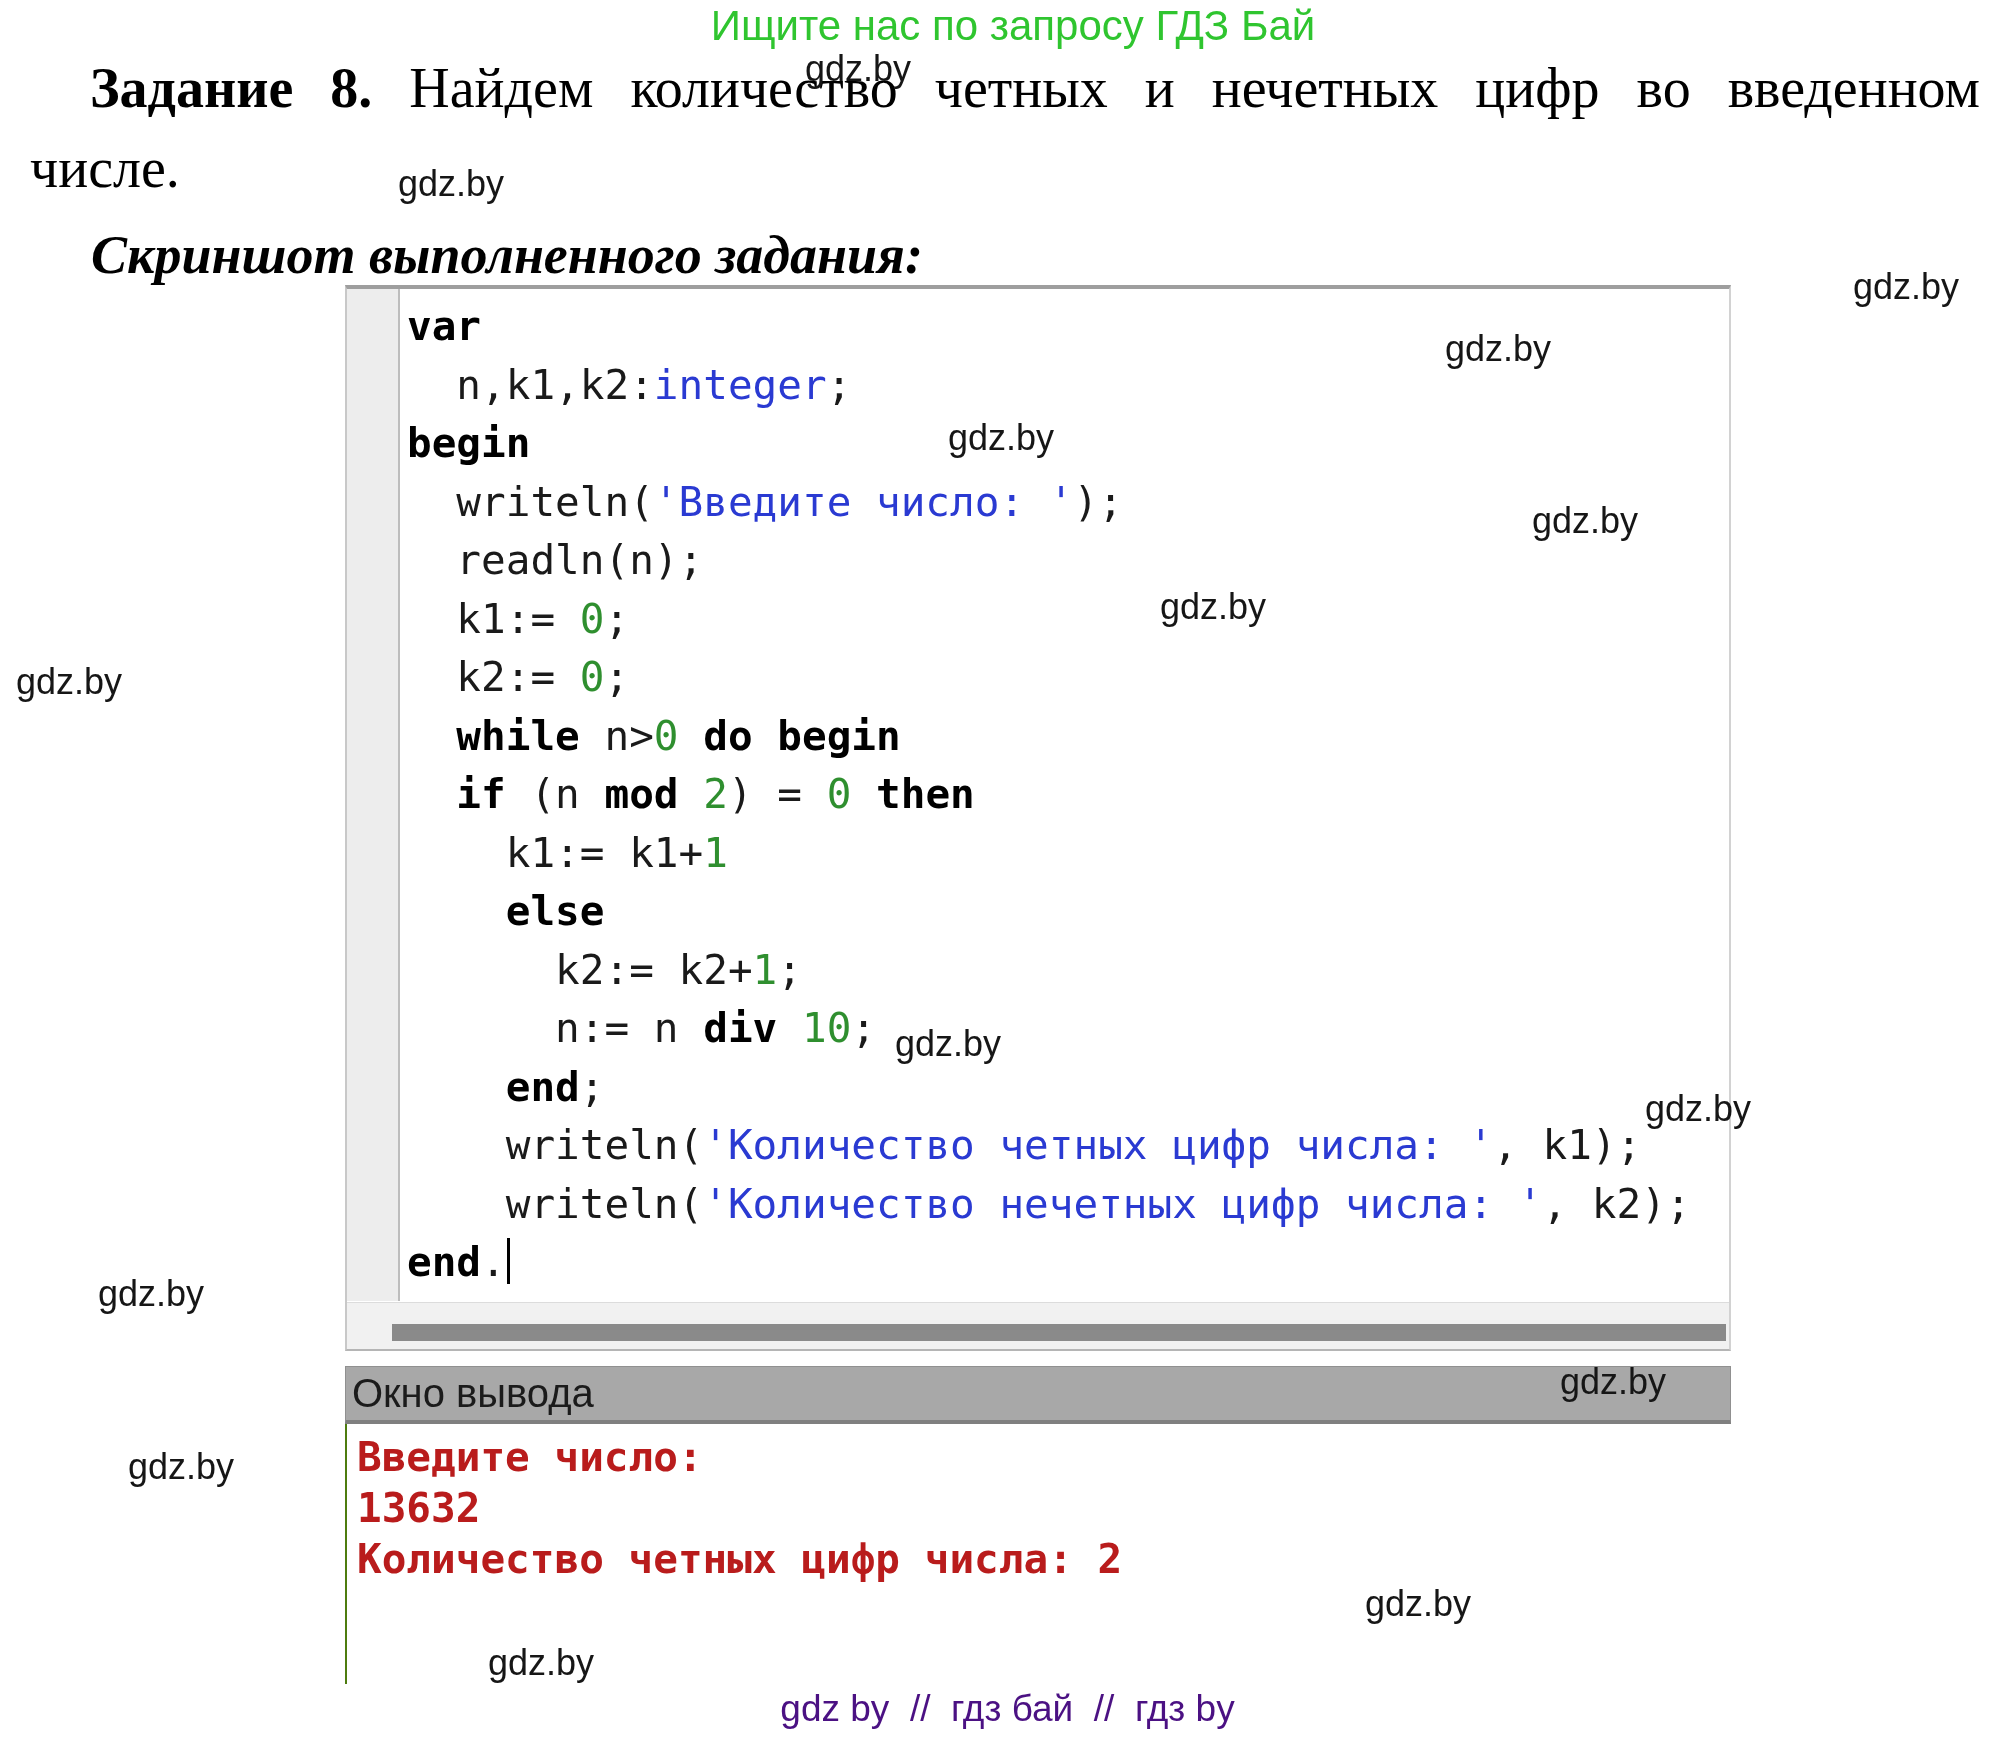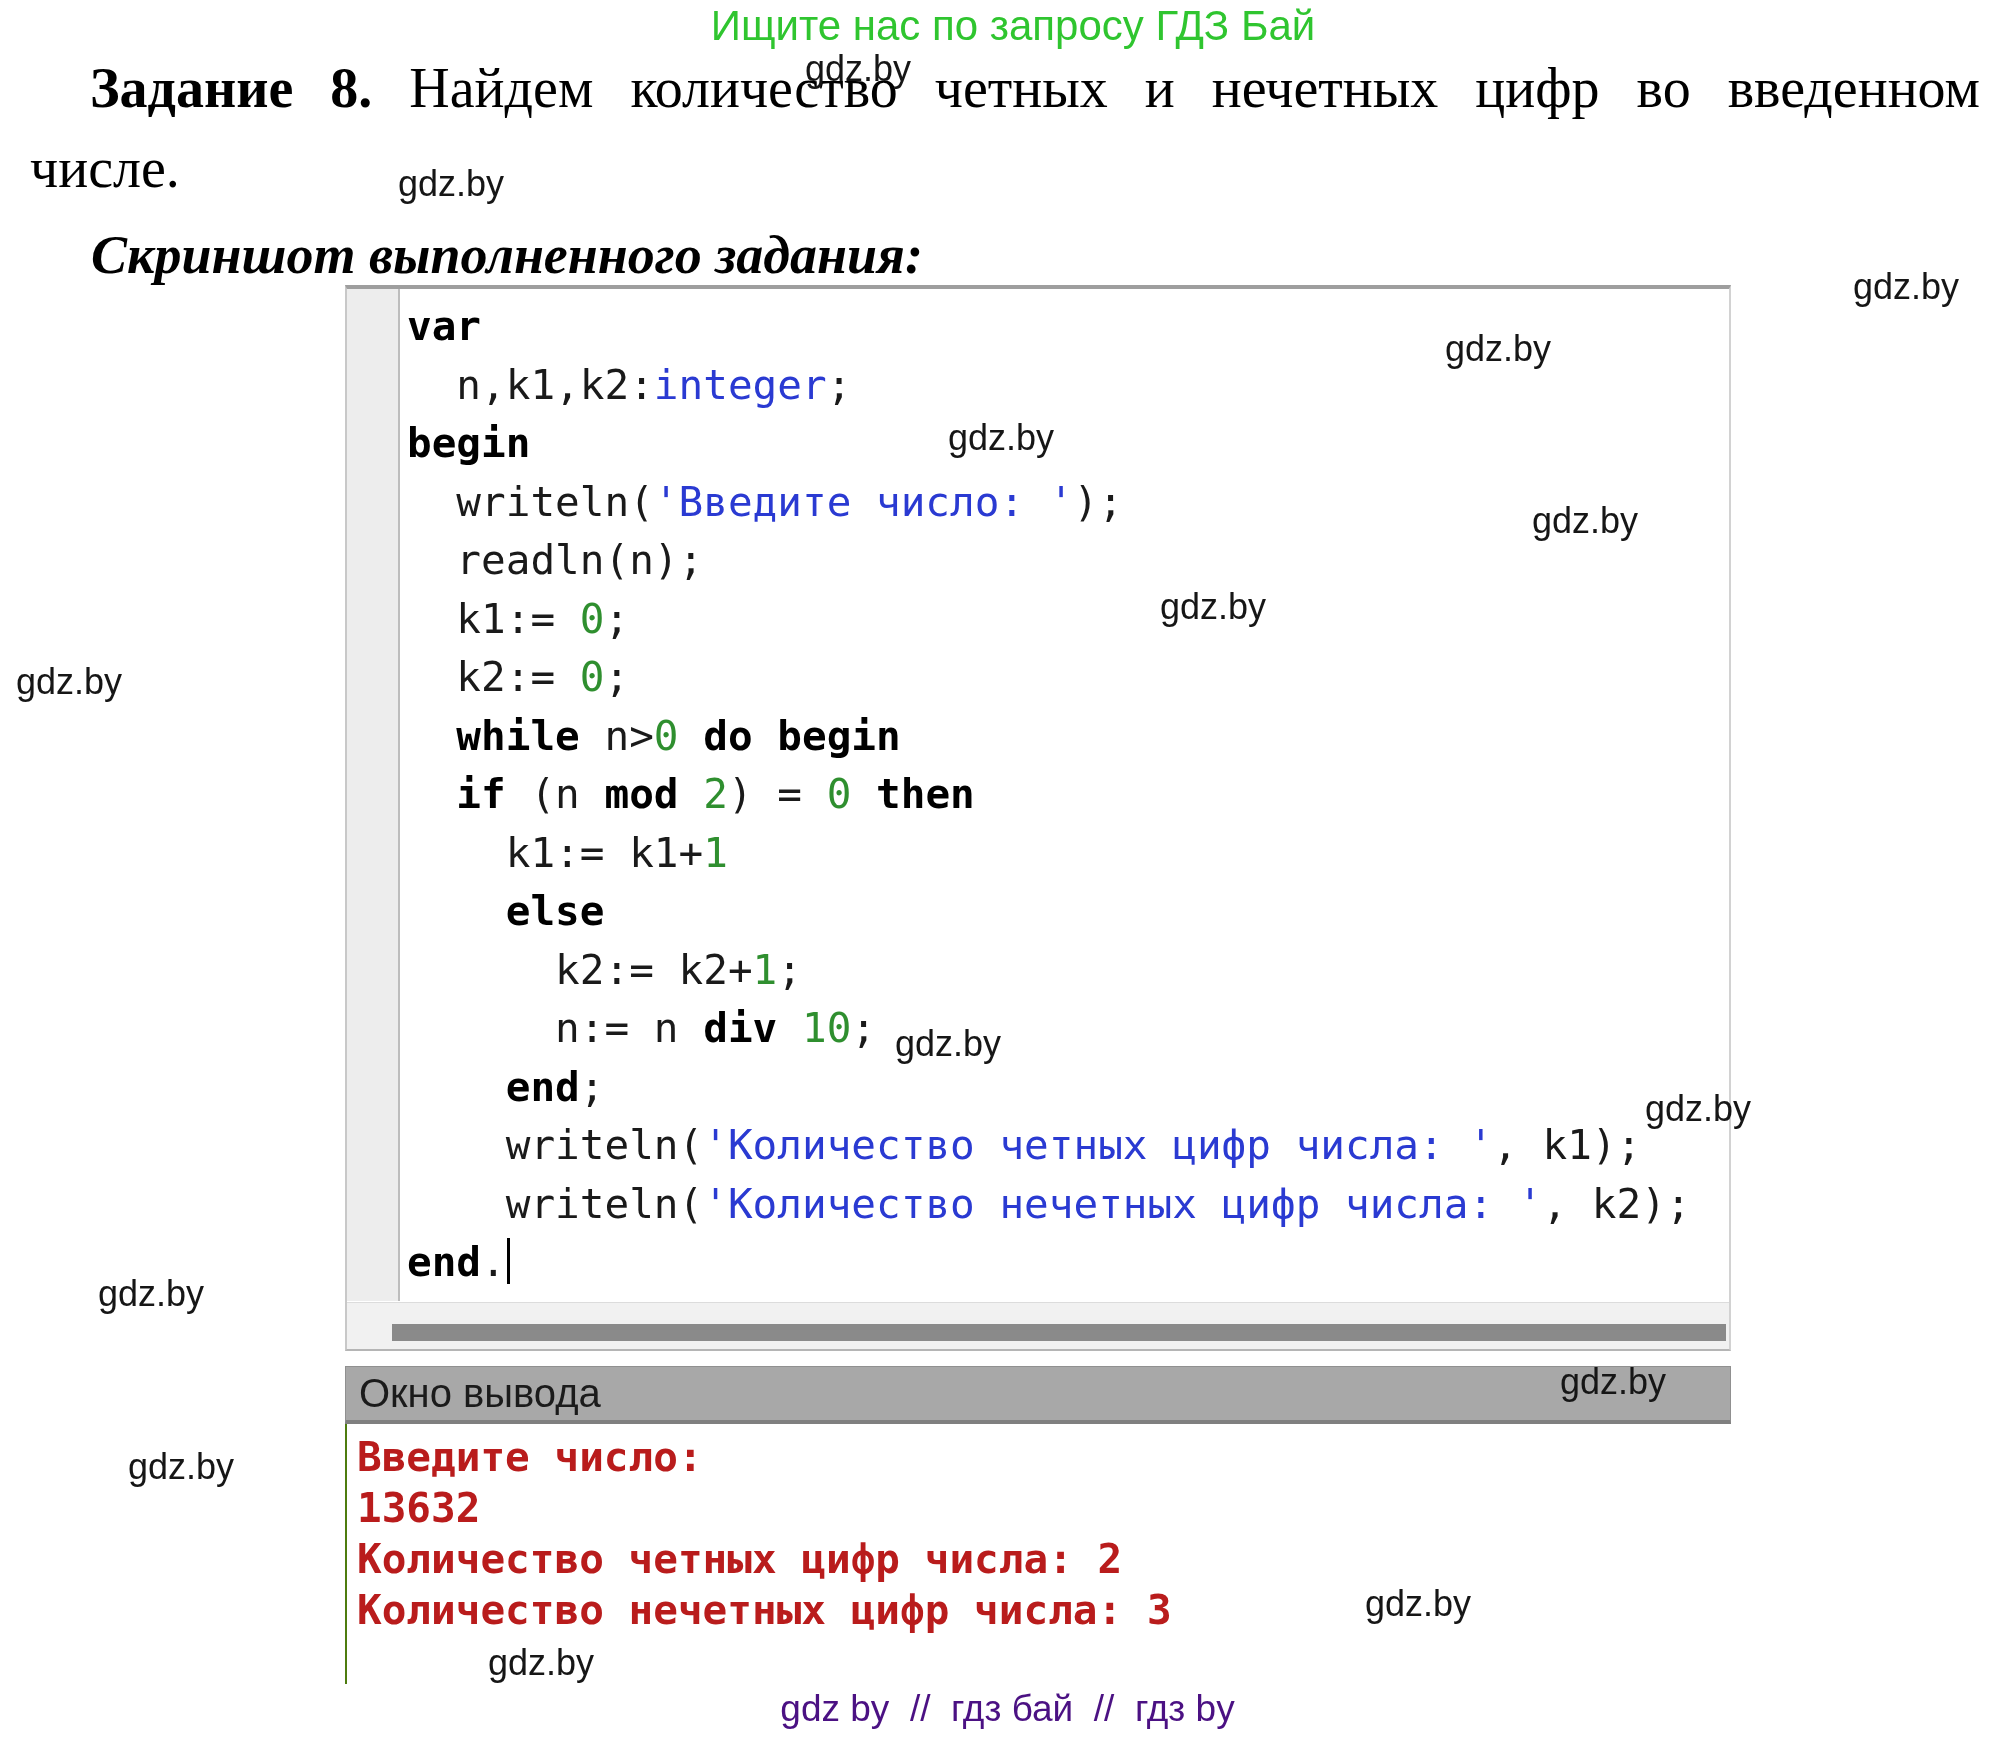--- a/index.html
+++ b/index.html
@@ -37,21 +37,21 @@
   .tok-typ{color:var(--typ,#2a3ad2);margin-top:30px;}
   .tok-num{color:var(--num,#2f8f2f);}
   .caret{display:inline-block;width:3px;height:46px;background:#000;
          vertical-align:-8px;margin-left:1px;}
   .hscroll{position:relative;height:46px;background:#f1f1f1;border-top:1px solid #dcdcdc;}
   .hthumb{position:absolute;left:45px;right:3px;top:21px;height:17px;background:#8a8a8a;}
 
   
   .outwin{position:absolute;left:345px;top:1366px;width:1386px;}
   .outbar{height:53px;background:var(--bar,#a8a8a8);border:1px solid #909090;
-          border-bottom:4px solid #7f7f7f;line-height:53px;padding-left:13px;
+          border-bottom:4px solid #7f7f7f;line-height:53px;padding-left:6px;
           font-size:40px;color:#1b1b1b;}
   .outbody{border-left:2px solid #4d7c0f;background:#fff;height:252px;
            padding:8px 0 0 10px;font-family:"DejaVu Sans Mono",monospace;
            font-weight:bold;font-size:41px;line-height:51px;white-space:pre;color:#b91c1c;}
 
   
   .footer{position:absolute;left:0;right:0;top:1688px;text-align:center;
           font-size:37px;color:var(--footer-purple,#4b1183);white-space:pre;}
 </style>
 </head>
@@ -89,18 +89,18 @@
   <div class="editor">
     <div class="gutter"></div>
     <div class="code-area" id="code-area"><div class="code-line" style="padding-left: 0ch;"><span class="tok-kw">var</span></div><div class="code-line" style="padding-left: 2ch;"><span class="tok-pl">n,k1,k2:</span><span class="tok-typ">integer</span><span class="tok-pl">;</span></div><div class="code-line" style="padding-left: 0ch;"><span class="tok-kw">begin</span></div><div class="code-line" style="padding-left: 2ch;"><span class="tok-pl">writeln(</span><span class="tok-str">'Введите число: '</span><span class="tok-pl">);</span></div><div class="code-line" style="padding-left: 2ch;"><span class="tok-pl">readln(n);</span></div><div class="code-line" style="padding-left: 2ch;"><span class="tok-pl">k1:= </span><span class="tok-num">0</span><span class="tok-pl">;</span></div><div class="code-line" style="padding-left: 2ch;"><span class="tok-pl">k2:= </span><span class="tok-num">0</span><span class="tok-pl">;</span></div><div class="code-line" style="padding-left: 2ch;"><span class="tok-kw">while</span><span class="tok-pl"> n&gt;</span><span class="tok-num">0</span><span class="tok-pl"> </span><span class="tok-kw">do</span><span class="tok-pl"> </span><span class="tok-kw">begin</span></div><div class="code-line" style="padding-left: 2ch;"><span class="tok-kw">if</span><span class="tok-pl"> (n </span><span class="tok-kw">mod</span><span class="tok-pl"> </span><span class="tok-num">2</span><span class="tok-pl">) = </span><span class="tok-num">0</span><span class="tok-pl"> </span><span class="tok-kw">then</span></div><div class="code-line" style="padding-left: 4ch;"><span class="tok-pl">k1:= k1+</span><span class="tok-num">1</span></div><div class="code-line" style="padding-left: 4ch;"><span class="tok-kw">else</span></div><div class="code-line" style="padding-left: 6ch;"><span class="tok-pl">k2:= k2+</span><span class="tok-num">1</span><span class="tok-pl">;</span></div><div class="code-line" style="padding-left: 6ch;"><span class="tok-pl">n:= n </span><span class="tok-kw">div</span><span class="tok-pl"> </span><span class="tok-num">10</span><span class="tok-pl">;</span></div><div class="code-line" style="padding-left: 4ch;"><span class="tok-kw">end</span><span class="tok-pl">;</span></div><div class="code-line" style="padding-left: 4ch;"><span class="tok-pl">writeln(</span><span class="tok-str">'Количество четных цифр числа: '</span><span class="tok-pl">, k1);</span></div><div class="code-line" style="padding-left: 4ch;"><span class="tok-pl">writeln(</span><span class="tok-str">'Количество нечетных цифр числа: '</span><span class="tok-pl">, k2);</span></div><div class="code-line" style="padding-left: 0ch;"><span class="tok-kw">end</span><span class="tok-pl">.</span><span class="caret"></span></div></div>
     <div class="hscroll">
       <div class="hthumb"></div>
     </div>
   </div>
 
   <div class="outwin">
     <div class="outbar">Окно вывода</div>
-    <div class="outbody" id="output-body"><div>Введите число:</div><div>13632</div><div>Количество четных цифр числа: 2</div><div>Количество нечетных цифр числа: 3</div></div>
+    <div class="outbody" id="output-body"><div>Введите число:</div><div>13632</div><div>Количество четных цифр числа: 2</div></div>
   </div>
 
   <div class="footer">gdz by  //  гдз бай  //  гдз by</div>
 
 </div>
 
 </body></html>

